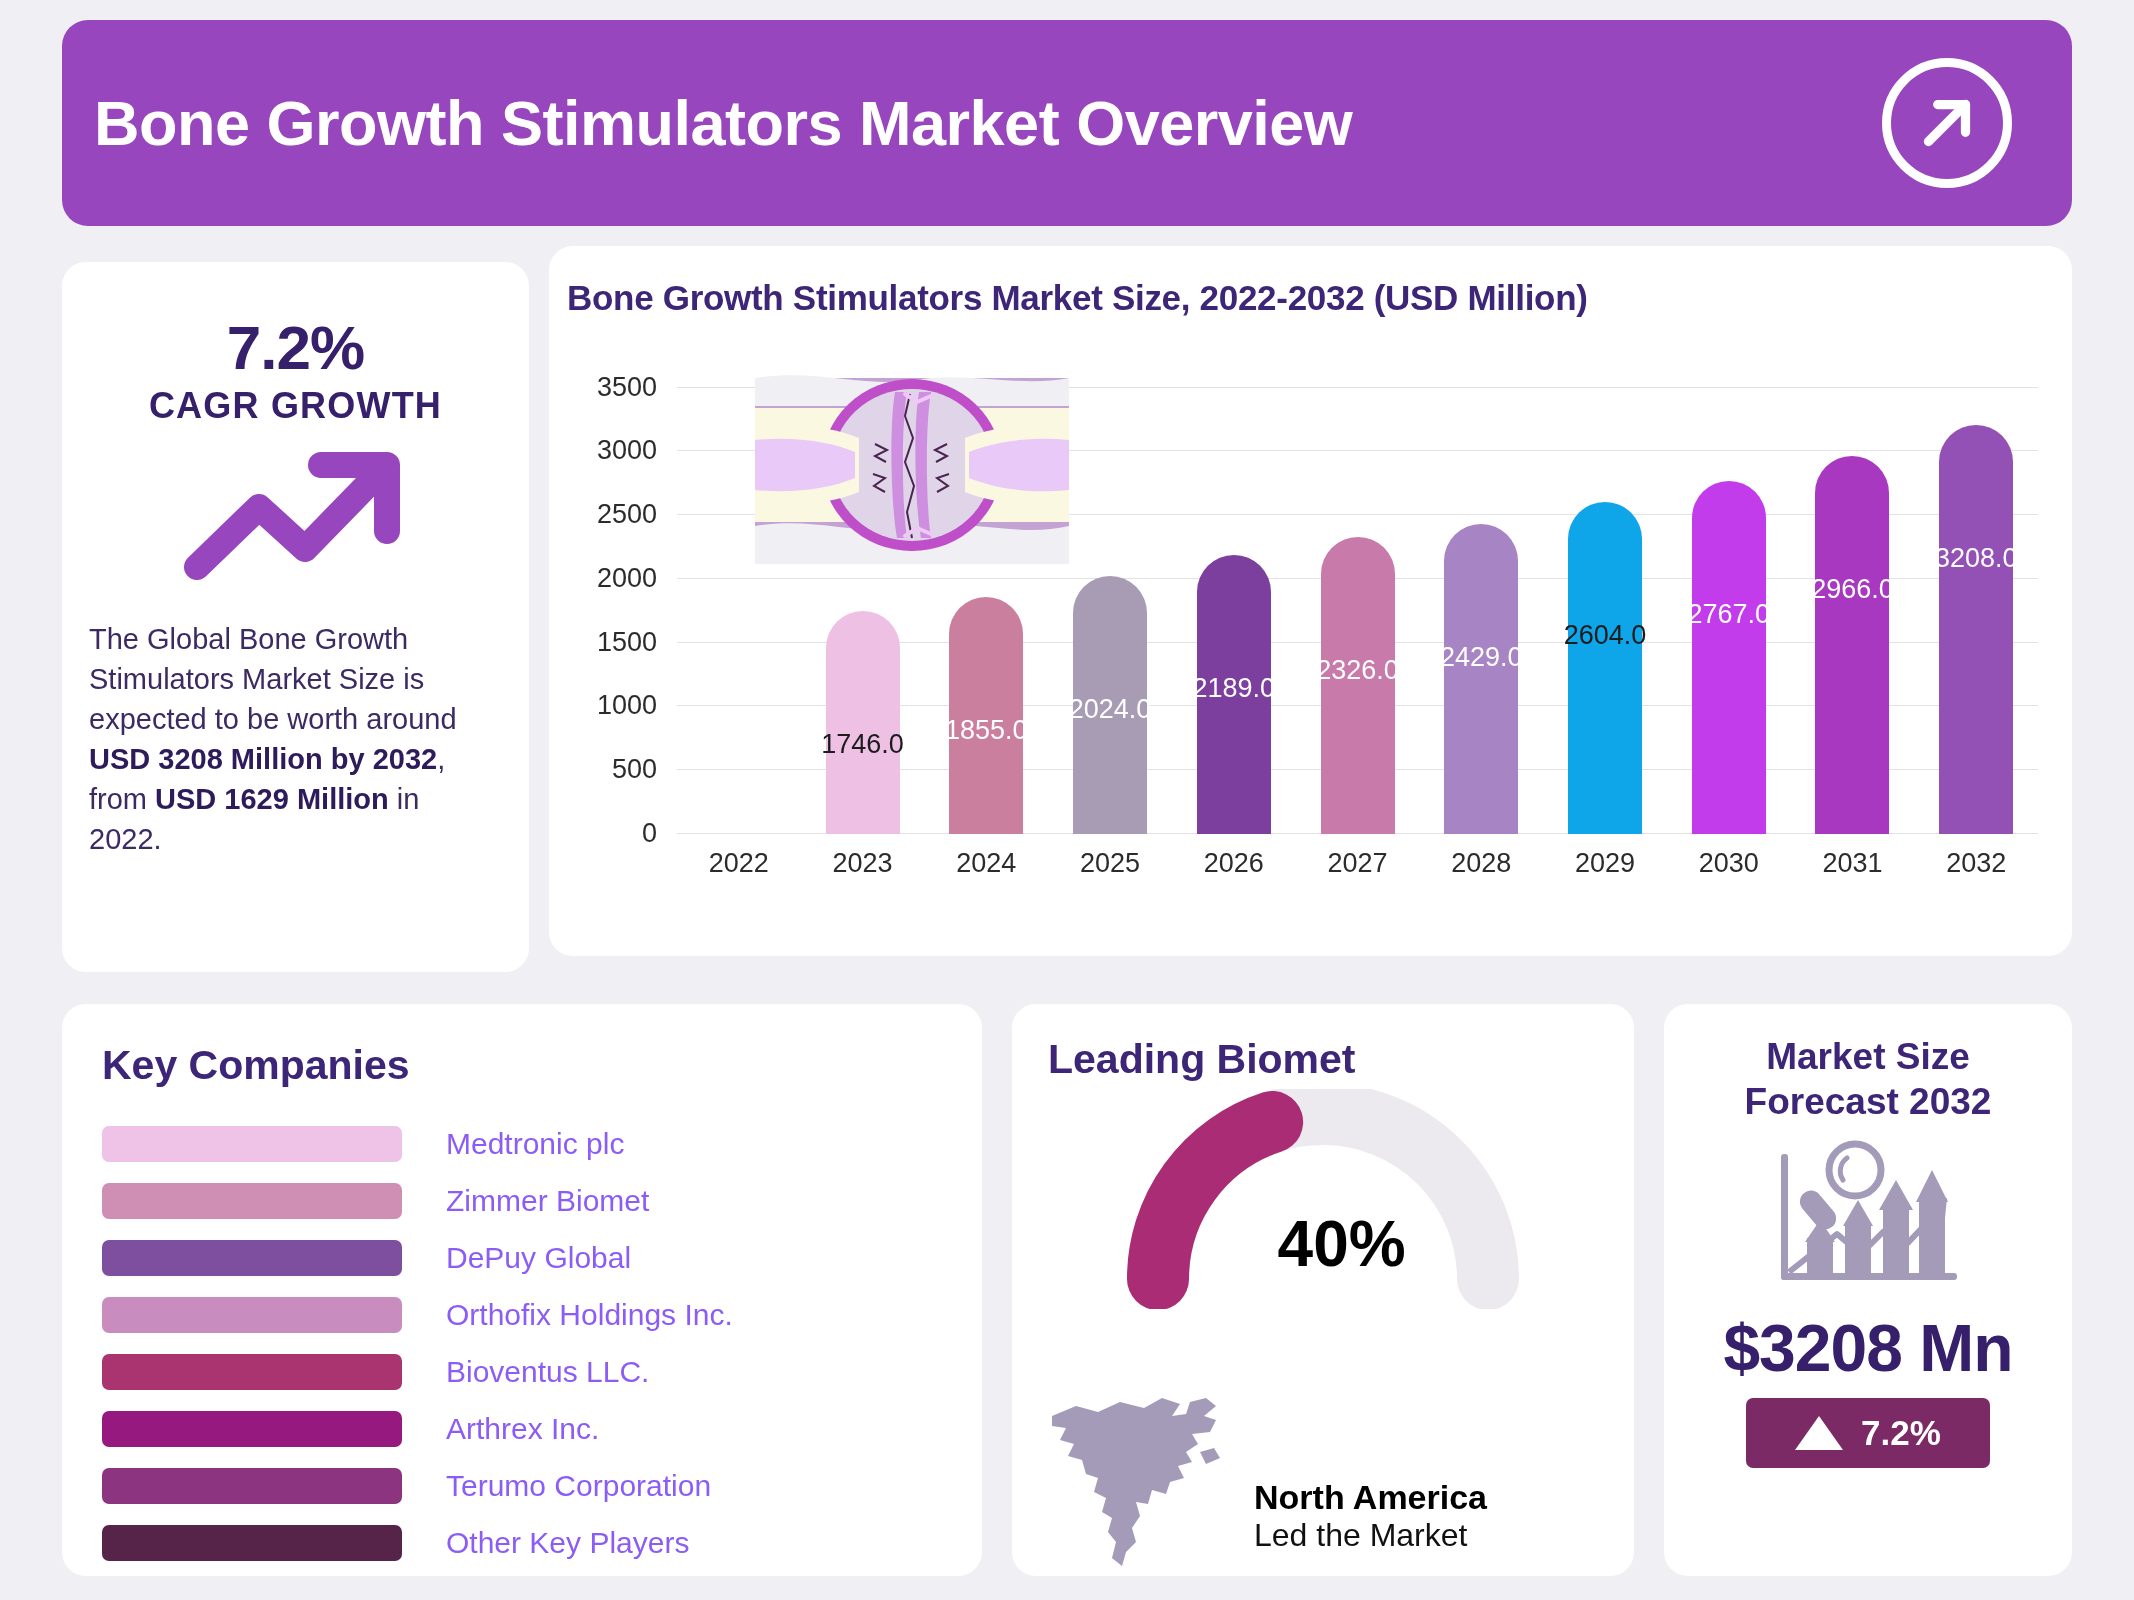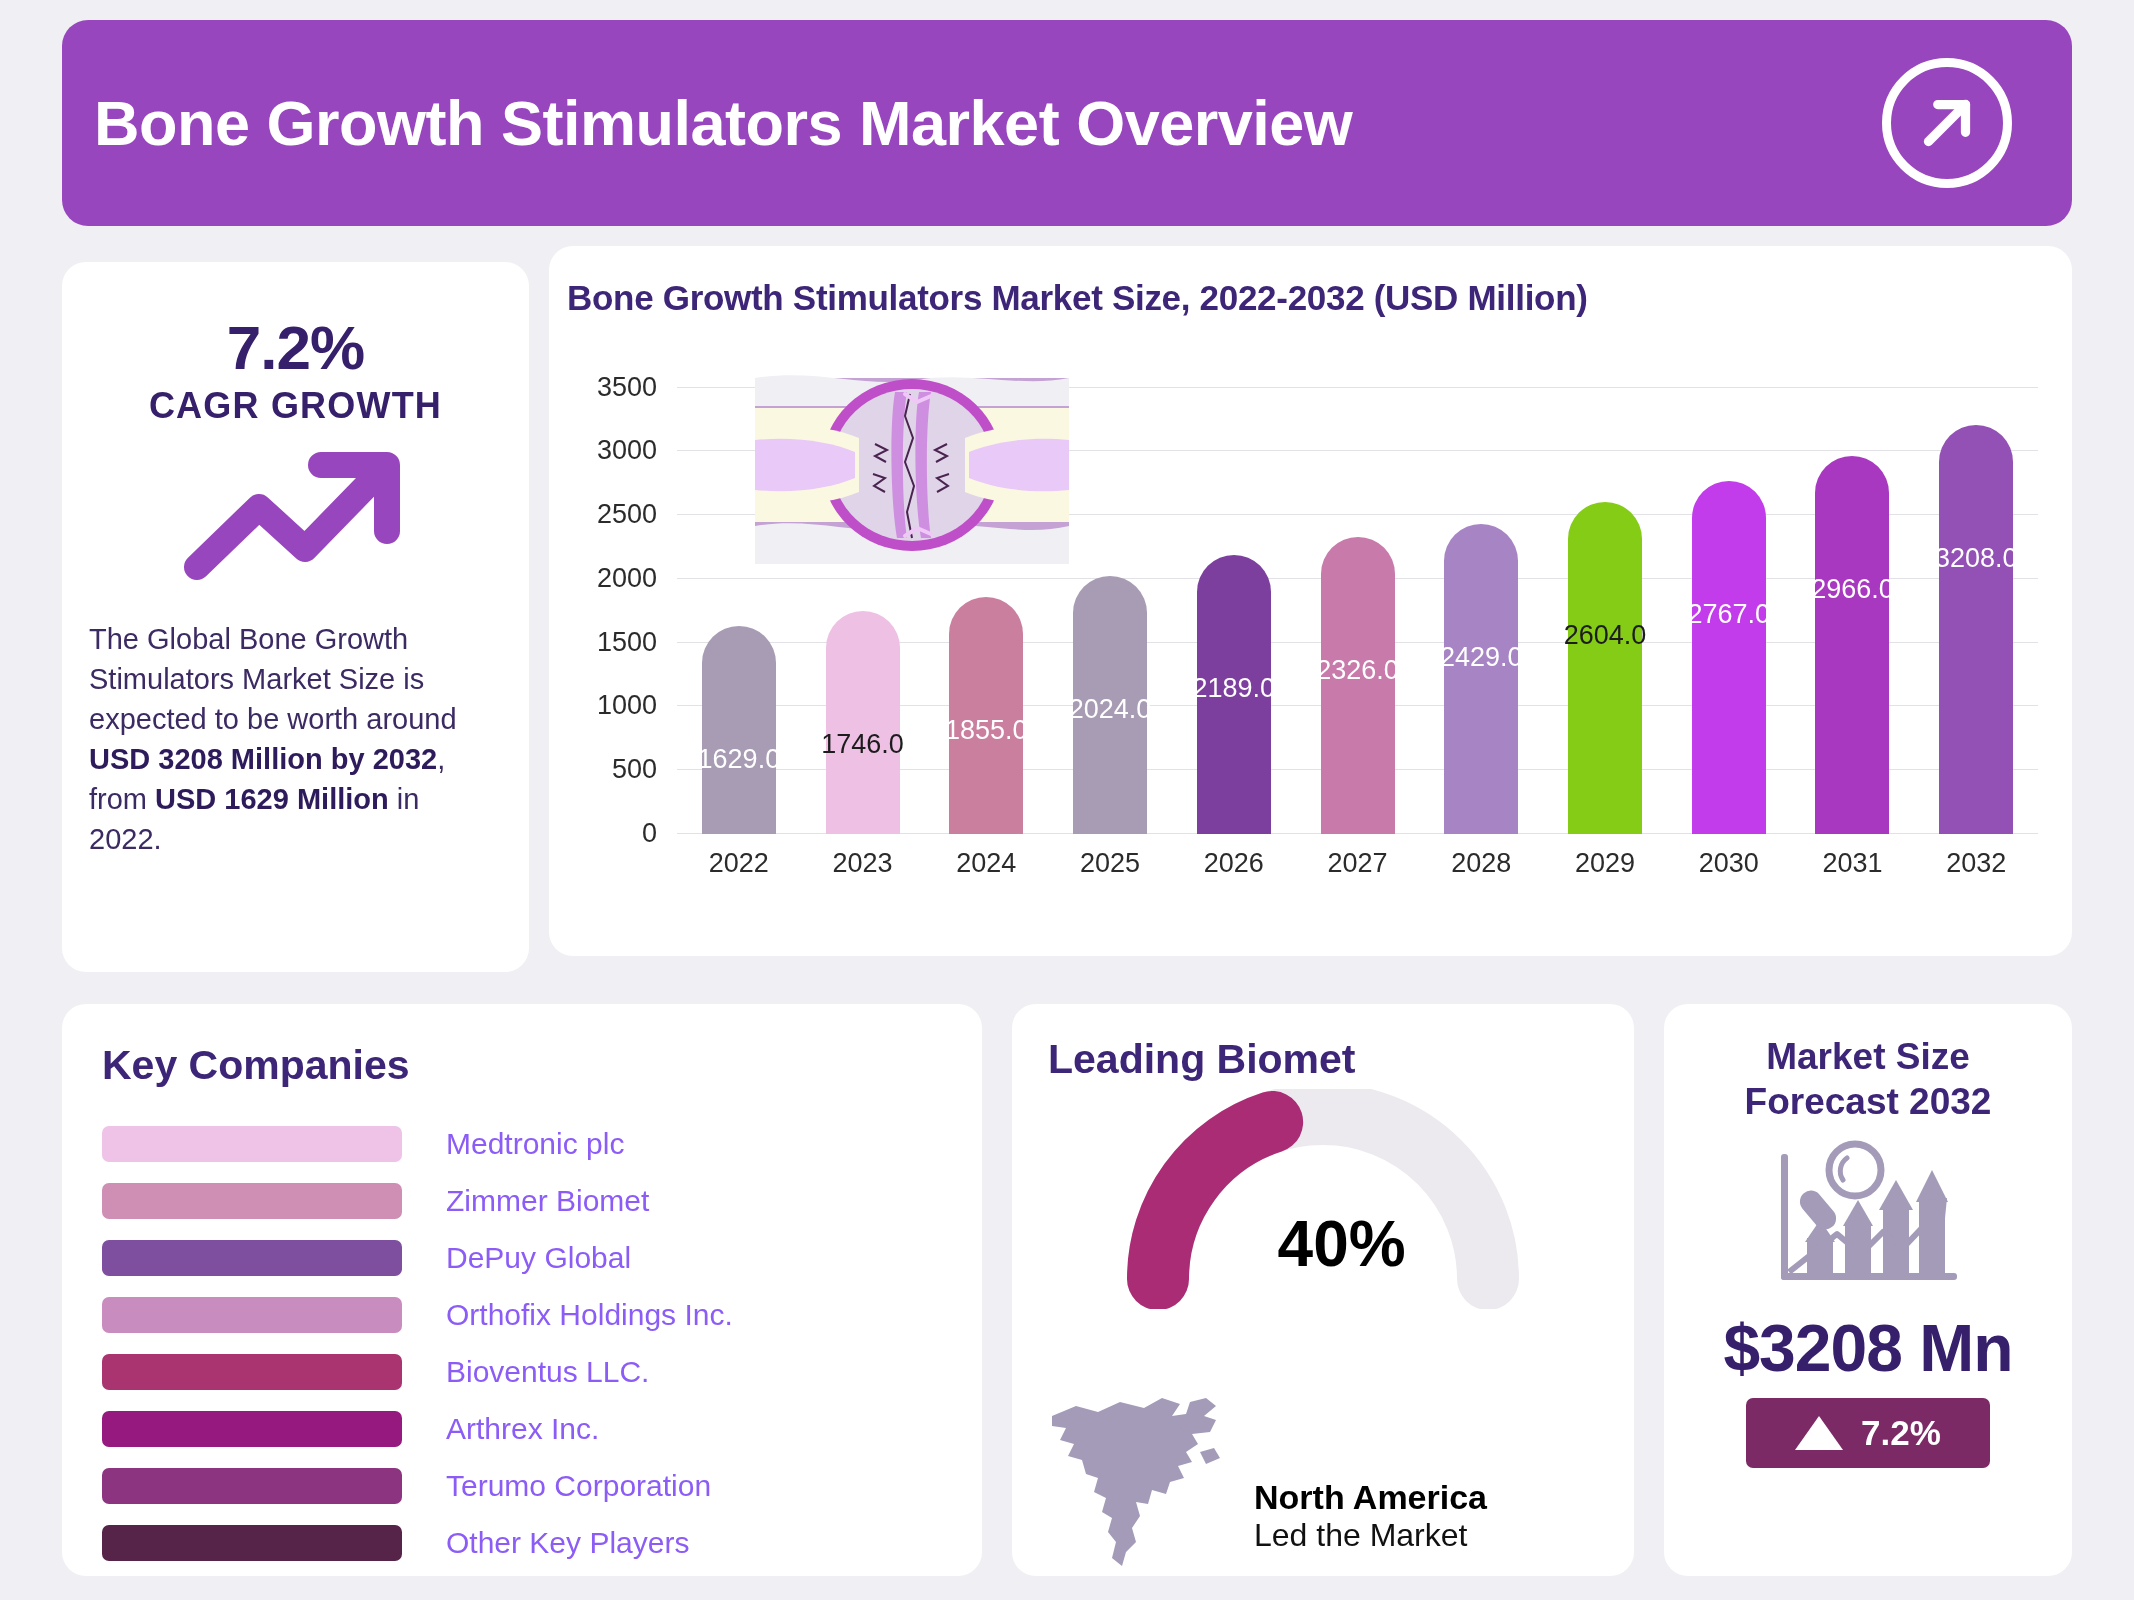--- a/index.html
+++ b/index.html
@@ -278,23 +278,20 @@
             <div class="ytick">2500</div>
           </div>
           <div class="gridline" style="bottom: 81.0811%;">
             <div class="ytick">3000</div>
           </div>
           <div class="gridline" style="bottom: 94.5946%;">
             <div class="ytick">3500</div>
           </div>
           <div class="bars" id="bars">
             <div class="barwrap">
-              <div class="bar" style="height: 44.027%; background: rgb(167, 156, 180);">
-                <div class="bar-label">1629.0</div>
-              </div>
               <div class="xtick">2022</div>
             </div>
             <div class="barwrap">
               <div class="bar" style="height: 47.1892%; background: rgb(238, 192, 228);">
                 <div class="bar-label dark">1746.0</div>
               </div>
               <div class="xtick">2023</div>
             </div>
             <div class="barwrap">
               <div class="bar" style="height: 50.1351%; background: rgb(203, 127, 159);">
@@ -320,21 +317,21 @@
               </div>
               <div class="xtick">2027</div>
             </div>
             <div class="barwrap">
               <div class="bar" style="height: 65.6486%; background: rgb(167, 132, 196);">
                 <div class="bar-label">2429.0</div>
               </div>
               <div class="xtick">2028</div>
             </div>
             <div class="barwrap">
-              <div class="bar" style="height: 70.3784%; background: #84cc16;">
+              <div class="bar" style="height: 70.3784%; background: #0ea5e9;">
                 <div class="bar-label dark">2604.0</div>
               </div>
               <div class="xtick">2029</div>
             </div>
             <div class="barwrap">
               <div class="bar" style="height: 74.7838%; background: rgb(195, 60, 235);">
                 <div class="bar-label">2767.0</div>
               </div>
               <div class="xtick">2030</div>
             </div>

